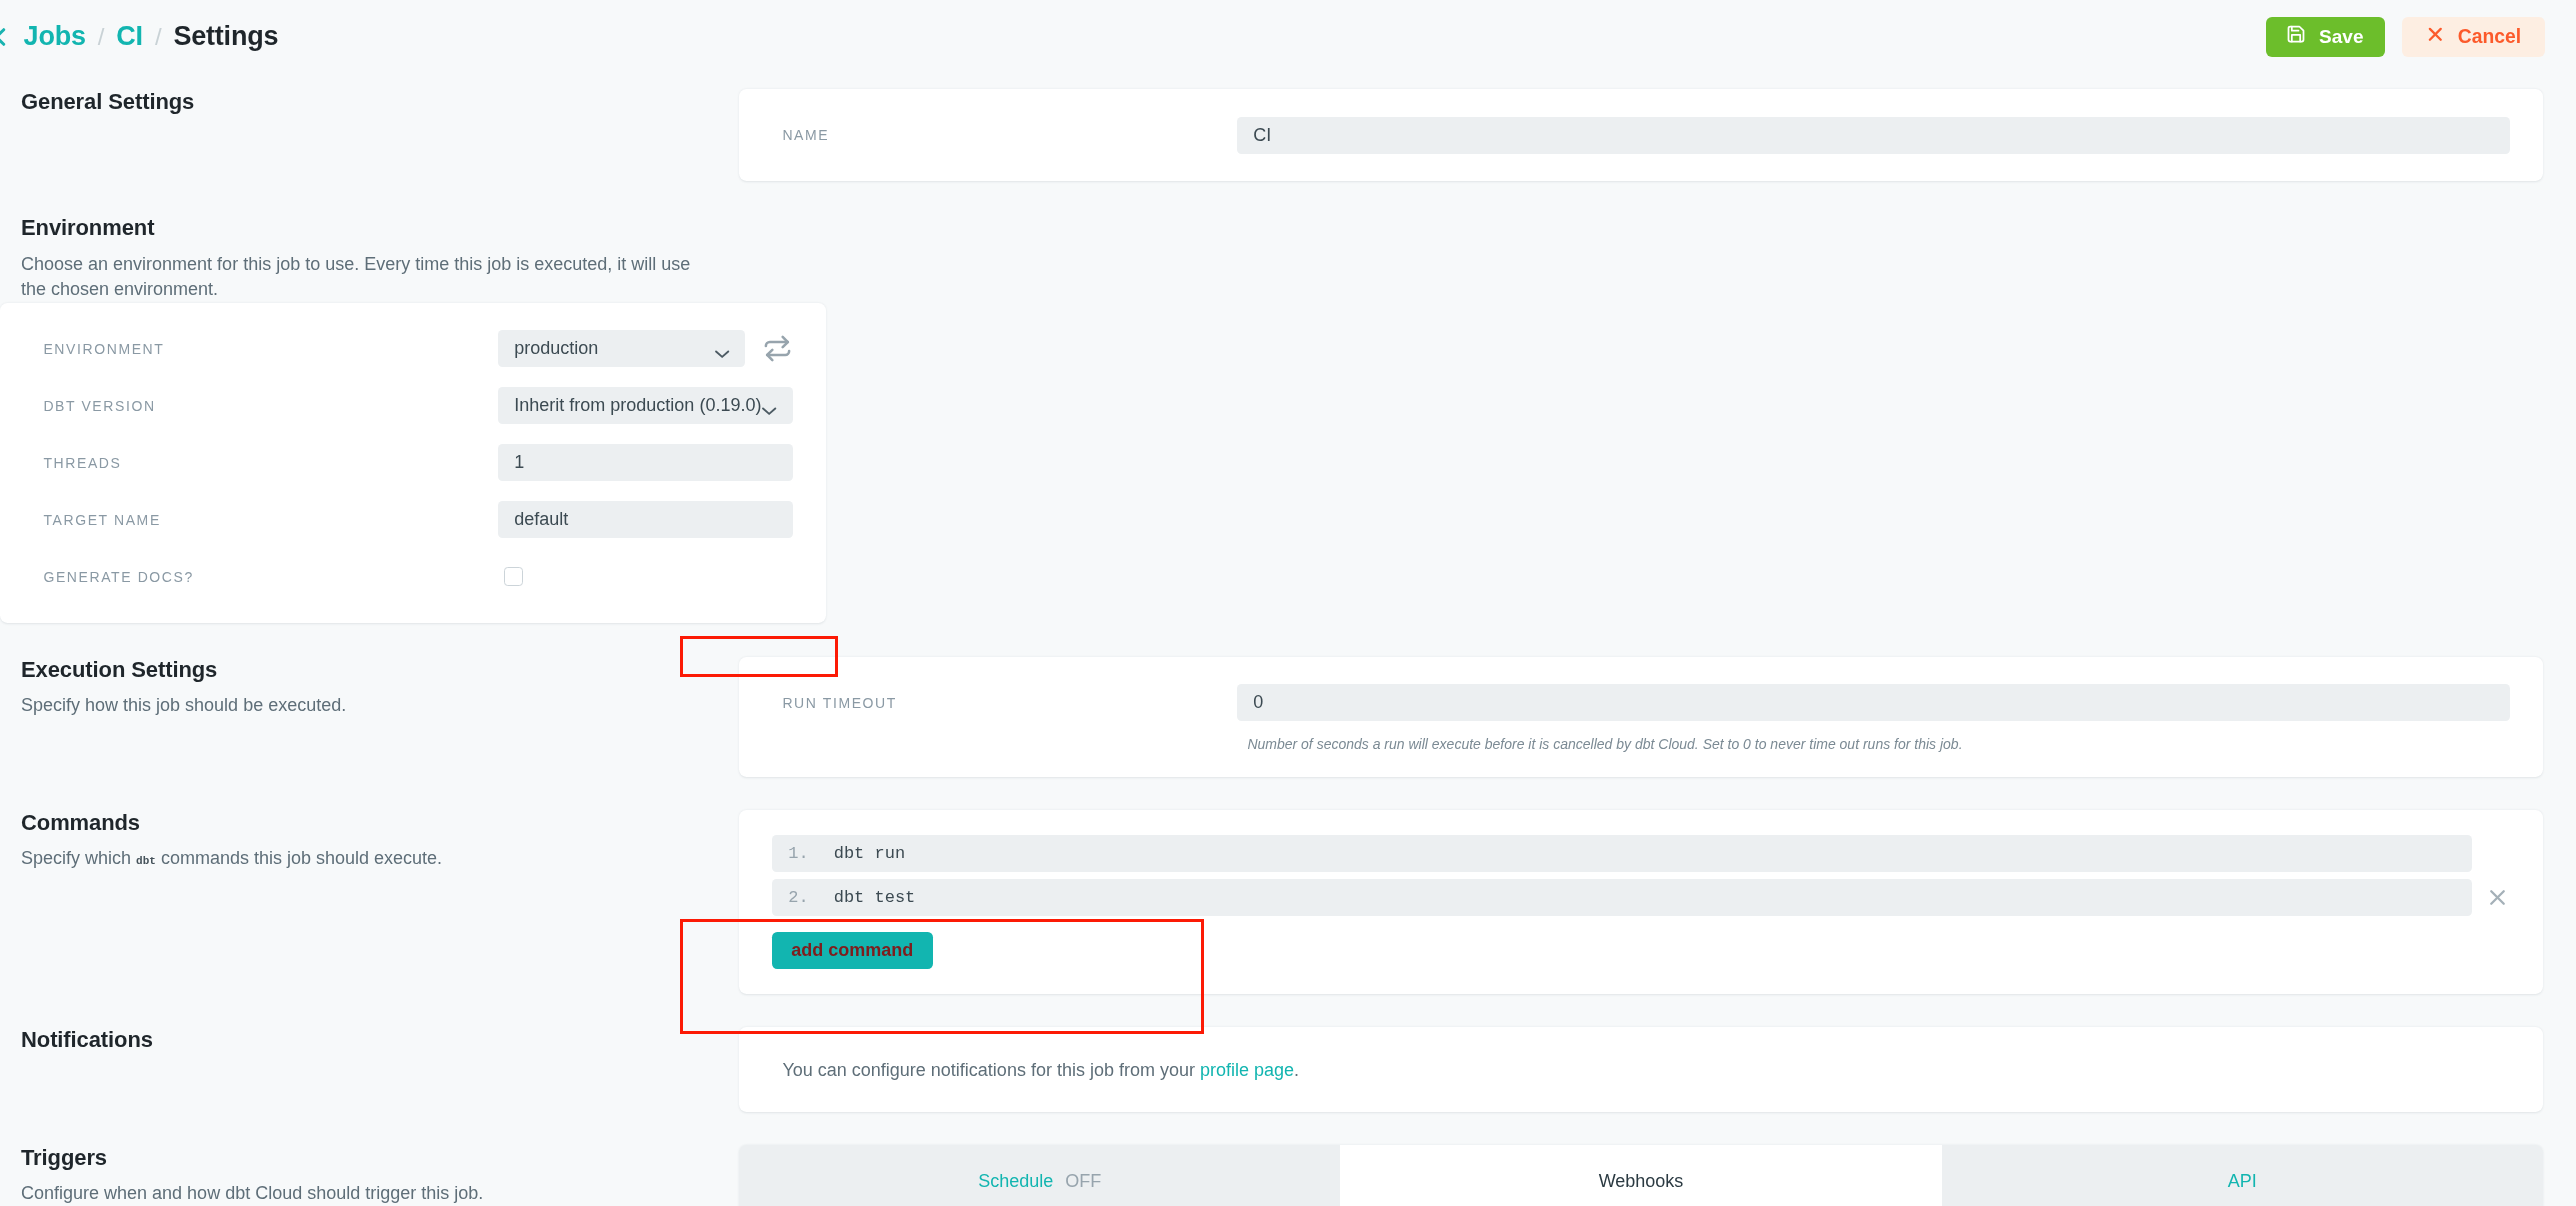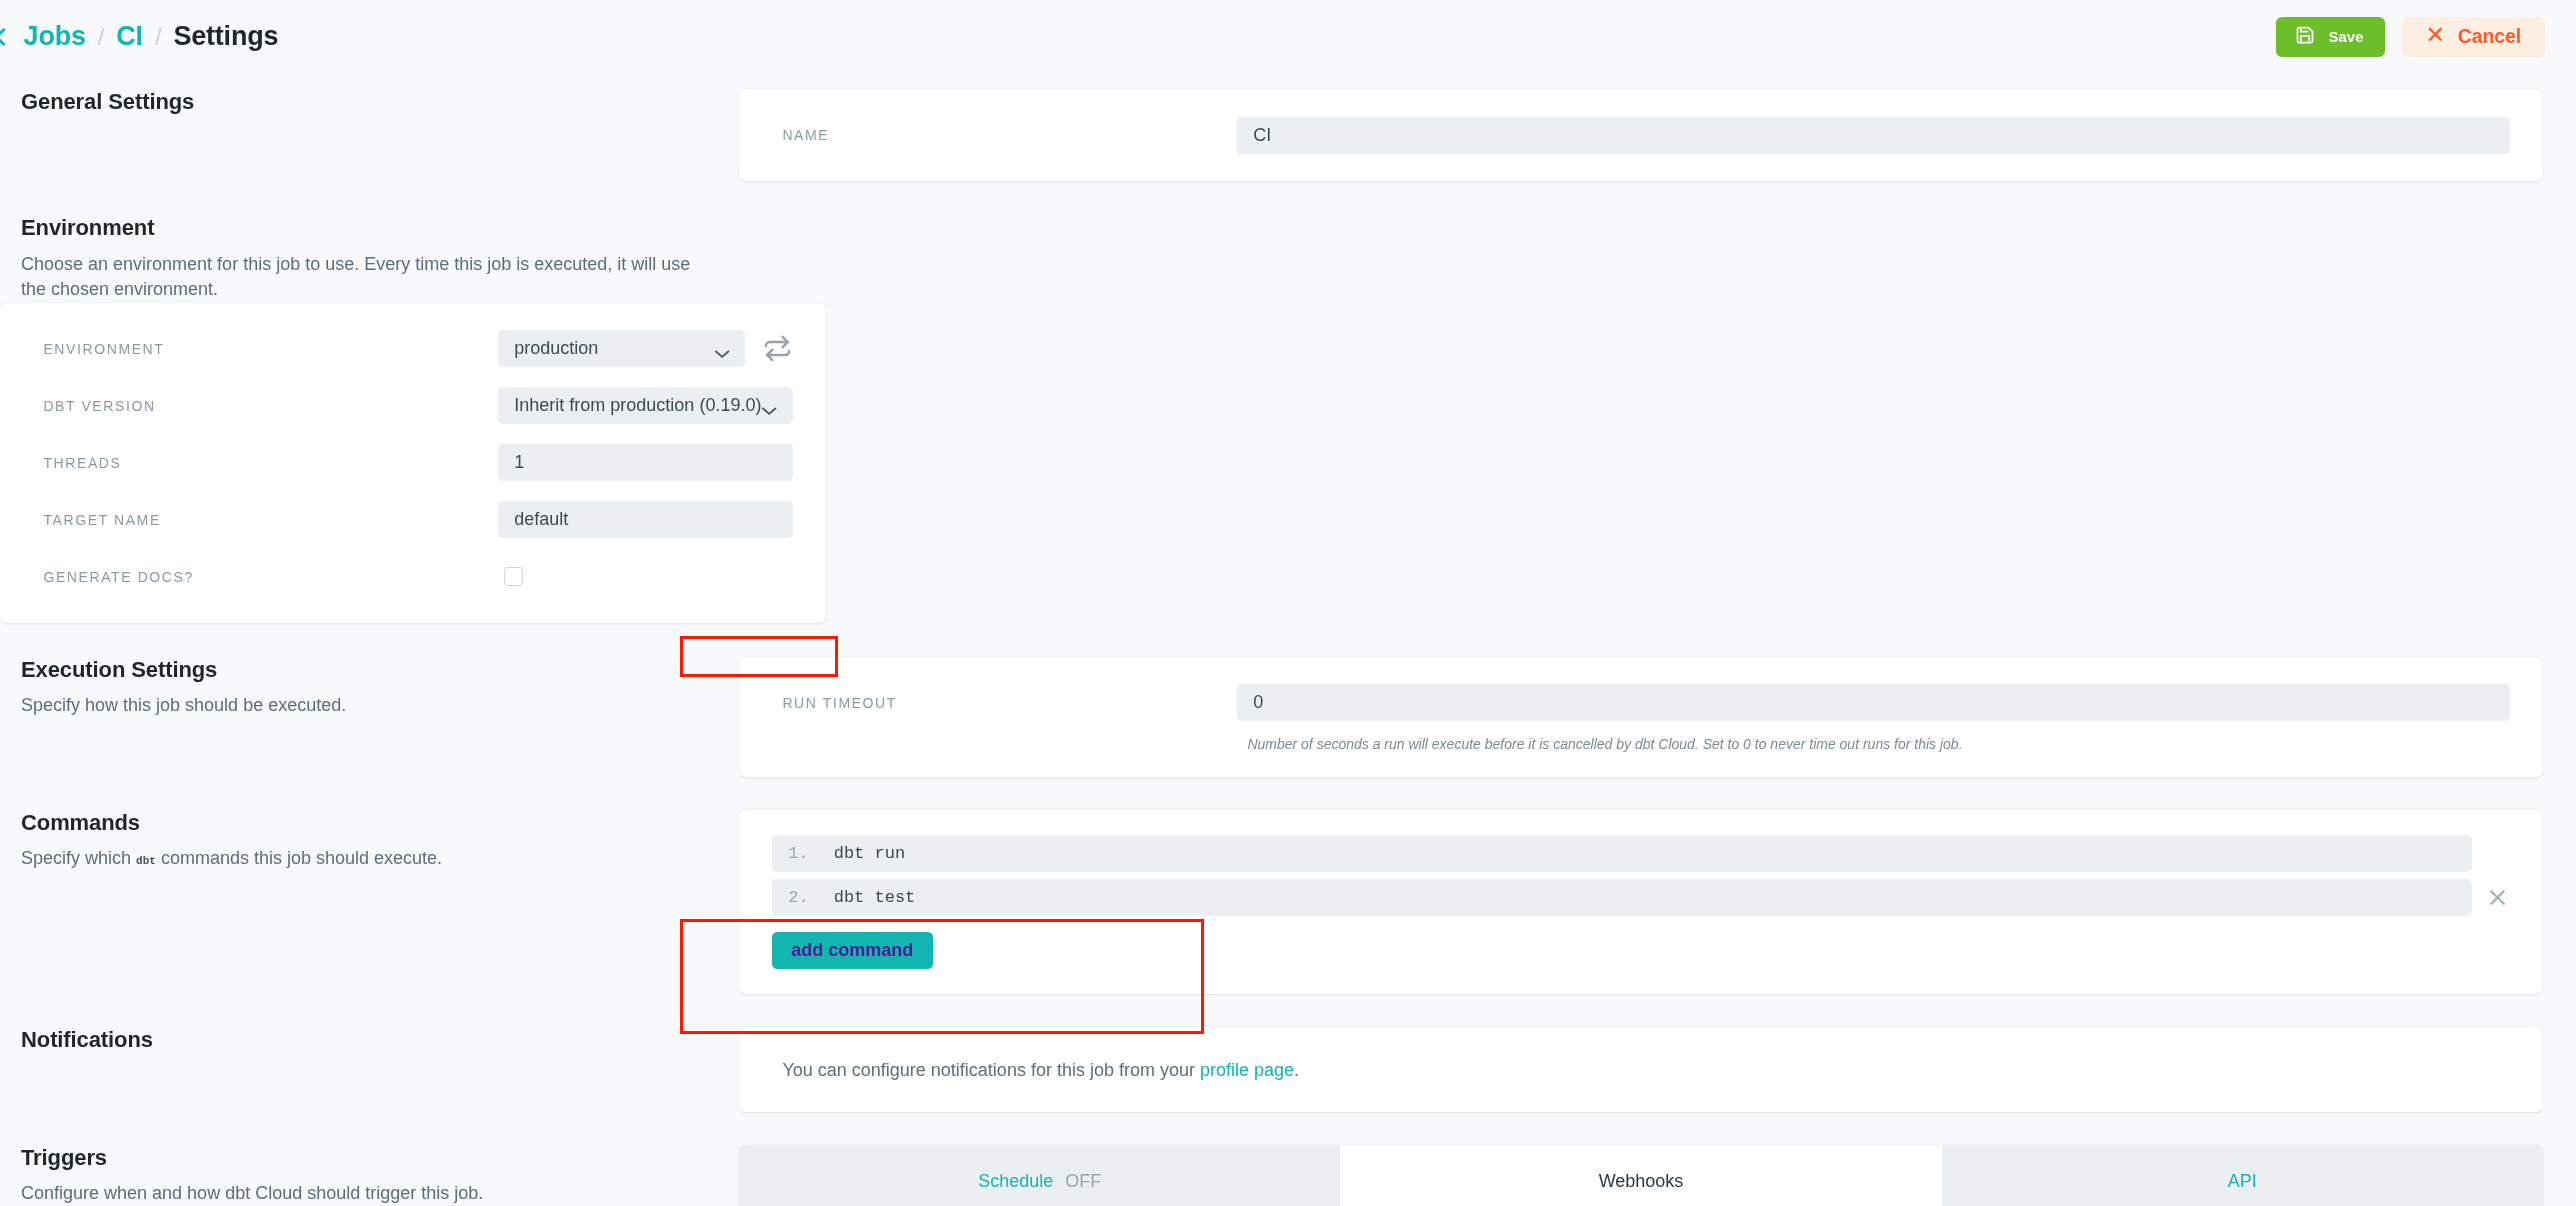--- a/index.html
+++ b/index.html
@@ -73,21 +73,21 @@
   .btn-save {
     display: flex;
     align-items: center;
     gap: 13.4px;
     background: #6cbe2b;
     color: #ffffff;
     border: none;
     border-radius: 6px;
     height: 40px;
     padding: 0 22px 0 19.3px;
-    font-size: 15px;
+    font-size: 19px;
     font-weight: bold;
     font-family: inherit;
     cursor: pointer;
   }
 
   .btn-cancel {
     display: flex;
     align-items: center;
     gap: 13.4px;
     background: #fdeee2;
@@ -264,21 +264,21 @@
   .cmd-num { color: #97a4ad; }
 
   .cmd-x {
     width: 25px; height: 25px; flex: none; color: #a4b0b8; cursor: pointer;
   }
   .cmd-x-spacer { width: 25px; flex: none; }
 
   .btn-add-command {
     margin-top: 16.3px;
     background: #12b5b0;
-    color: #4c1d95;
+    color: #7f1d1d;
     border: none;
     border-radius: 5.2px;
     height: 37px;
     padding: 0 19.3px;
     font-size: 18px;
     font-weight: bold;
     font-family: inherit;
     cursor: pointer;
   }
 

